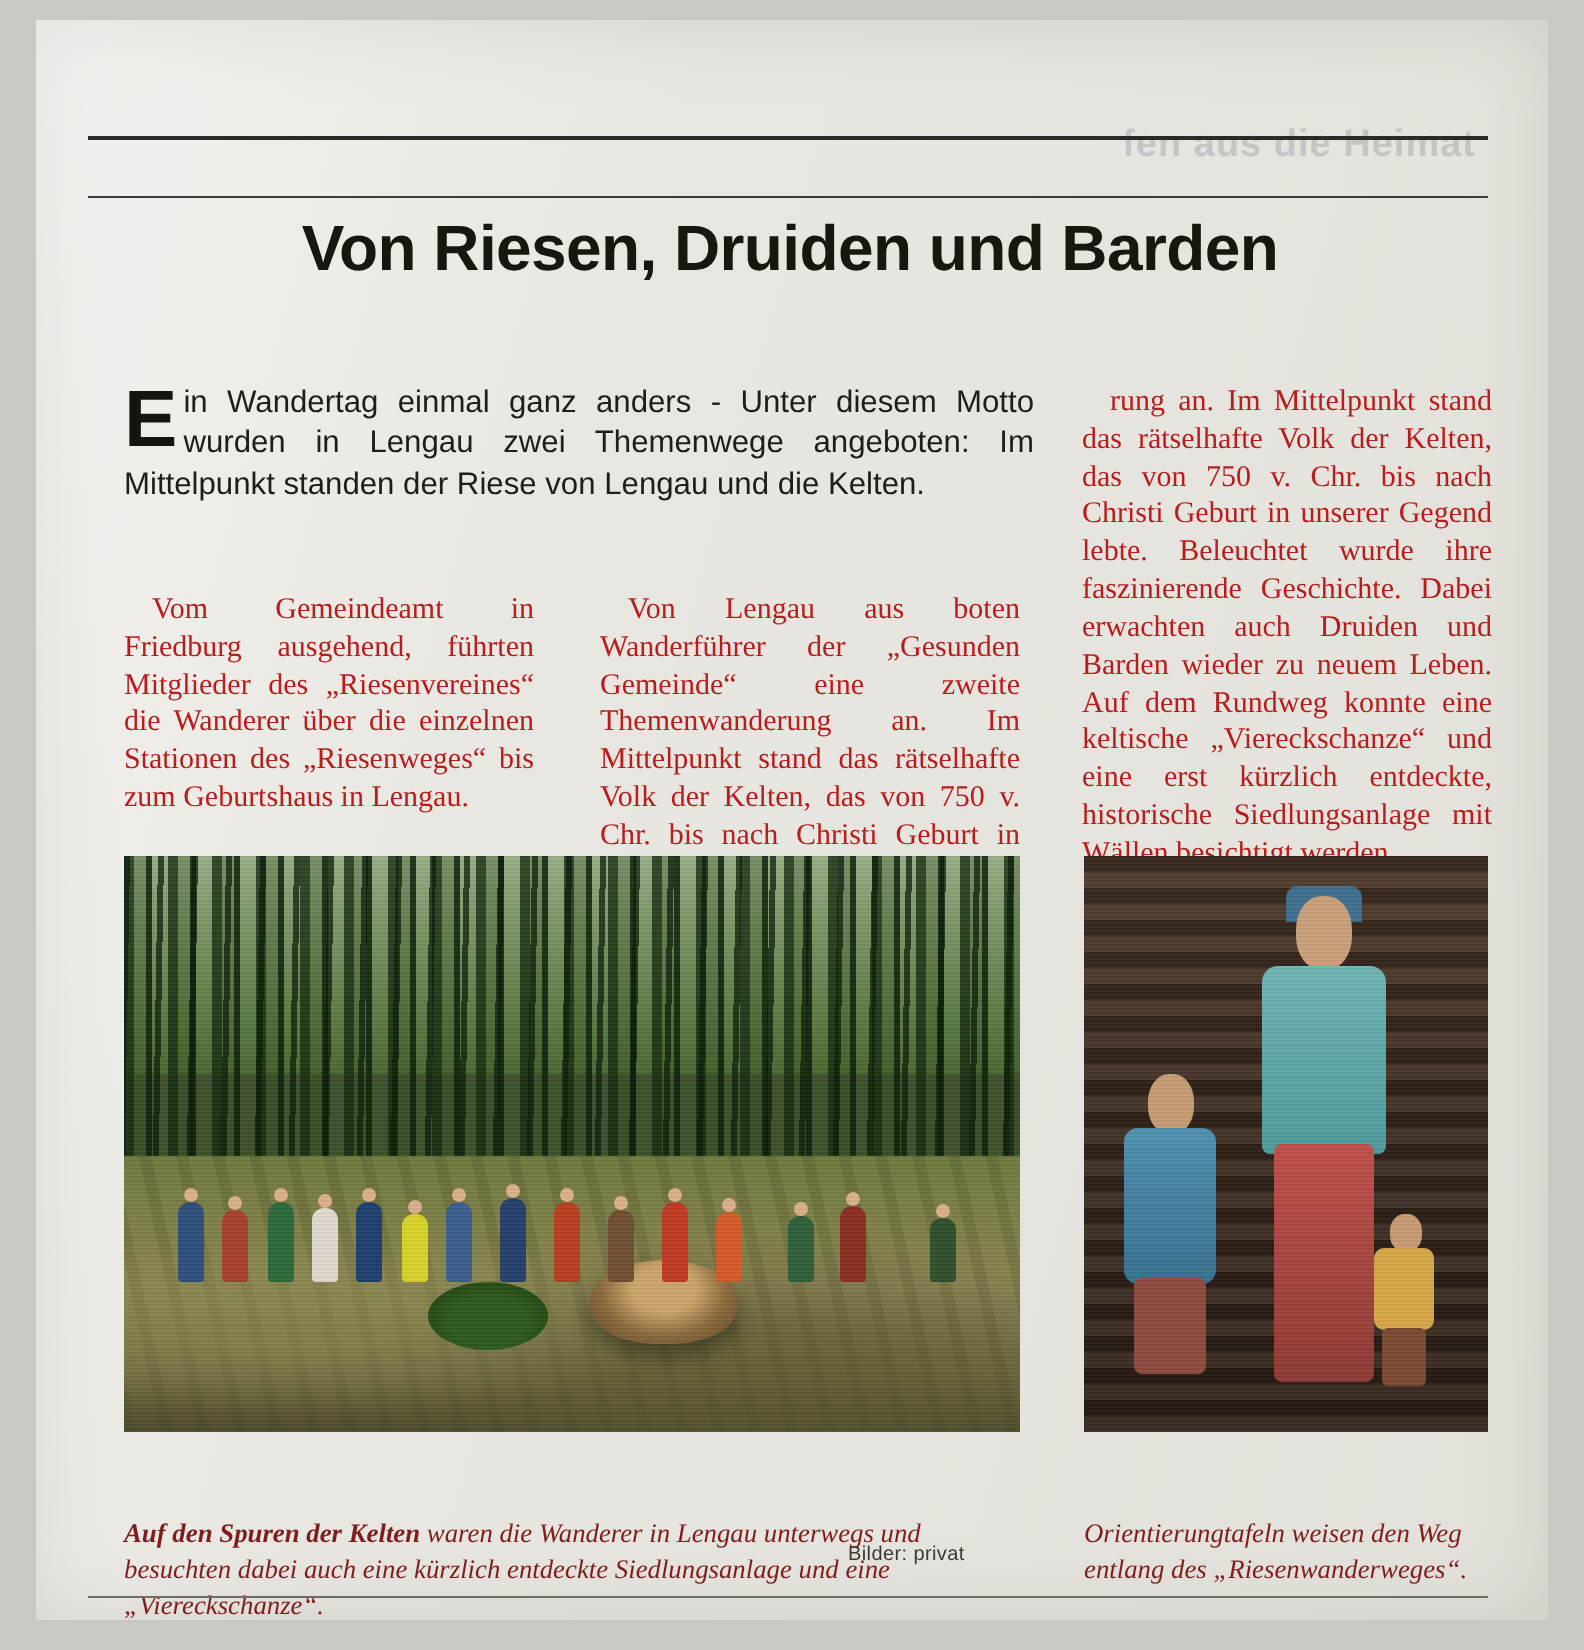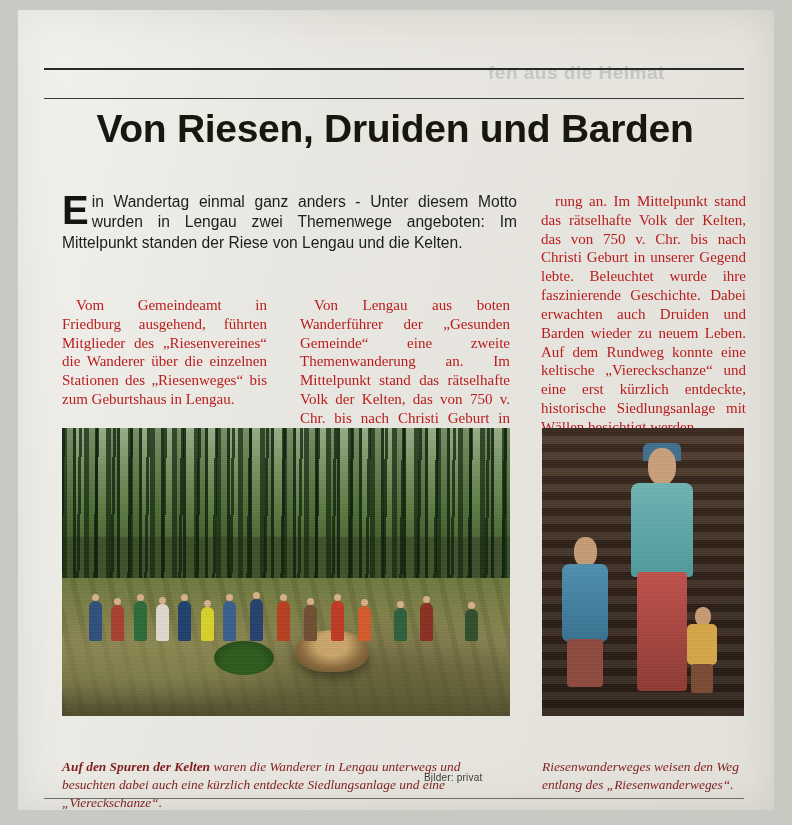--- a/index.html
+++ b/index.html
@@ -43,20 +43,21 @@
     position: absolute;
     right: 36px;
     top: 52px;
     width: 250px;
     height: 26px;
     color: rgba(120,125,140,0.30);
     font-family: "Liberation Sans", sans-serif;
     font-weight: bold;
     font-size: 19px;
     letter-spacing: 0.5px;
+    text-align: right;
     overflow: hidden;
     white-space: nowrap;
   }
   .rule {
     position: absolute;
     background: #2a2a28;
   }
   .rule-top {
     left: 26px;
     top: 58px;
@@ -83,21 +84,21 @@
   }
   .headline {
     position: absolute;
     left: 26px;
     top: 94px;
     width: 702px;
     text-align: center;
     font-family: "Liberation Sans", sans-serif;
     font-weight: bold;
     color: #17170f;
-    font-size: 39px;
+    font-size: 32px;
     line-height: 1.28;
     letter-spacing: -0.3px;
   }
   .headline .l2 { display: block; }
 
   
   .lead {
     position: absolute;
     left: 44px;
     top: 182px;
@@ -413,18 +414,18 @@
       </div>
       <div class="photo-grain"></div>
     </div>
 
     <div class="caption cap-main">
       <b>Auf den Spuren der Kelten</b><span> waren die Wanderer in Lengau unterwegs und besuchten dabei auch eine kürzlich entdeckte Siedlungsanlage und eine „Viereckschanze“.</span>
     </div>
     <div class="credit">Bilder: privat</div>
 
     <div class="caption cap-side">
-      <span>Riesenwanderweges</span><span> weisen den Weg entlang des „Riesenwanderweges“.</span>
+      <span>Orientierungtafeln</span><span> weisen den Weg entlang des „Riesenwanderweges“.</span>
     </div>
 
     <div class="rule-bottom"></div>
   </div>
 </div>
 
 </body></html>

